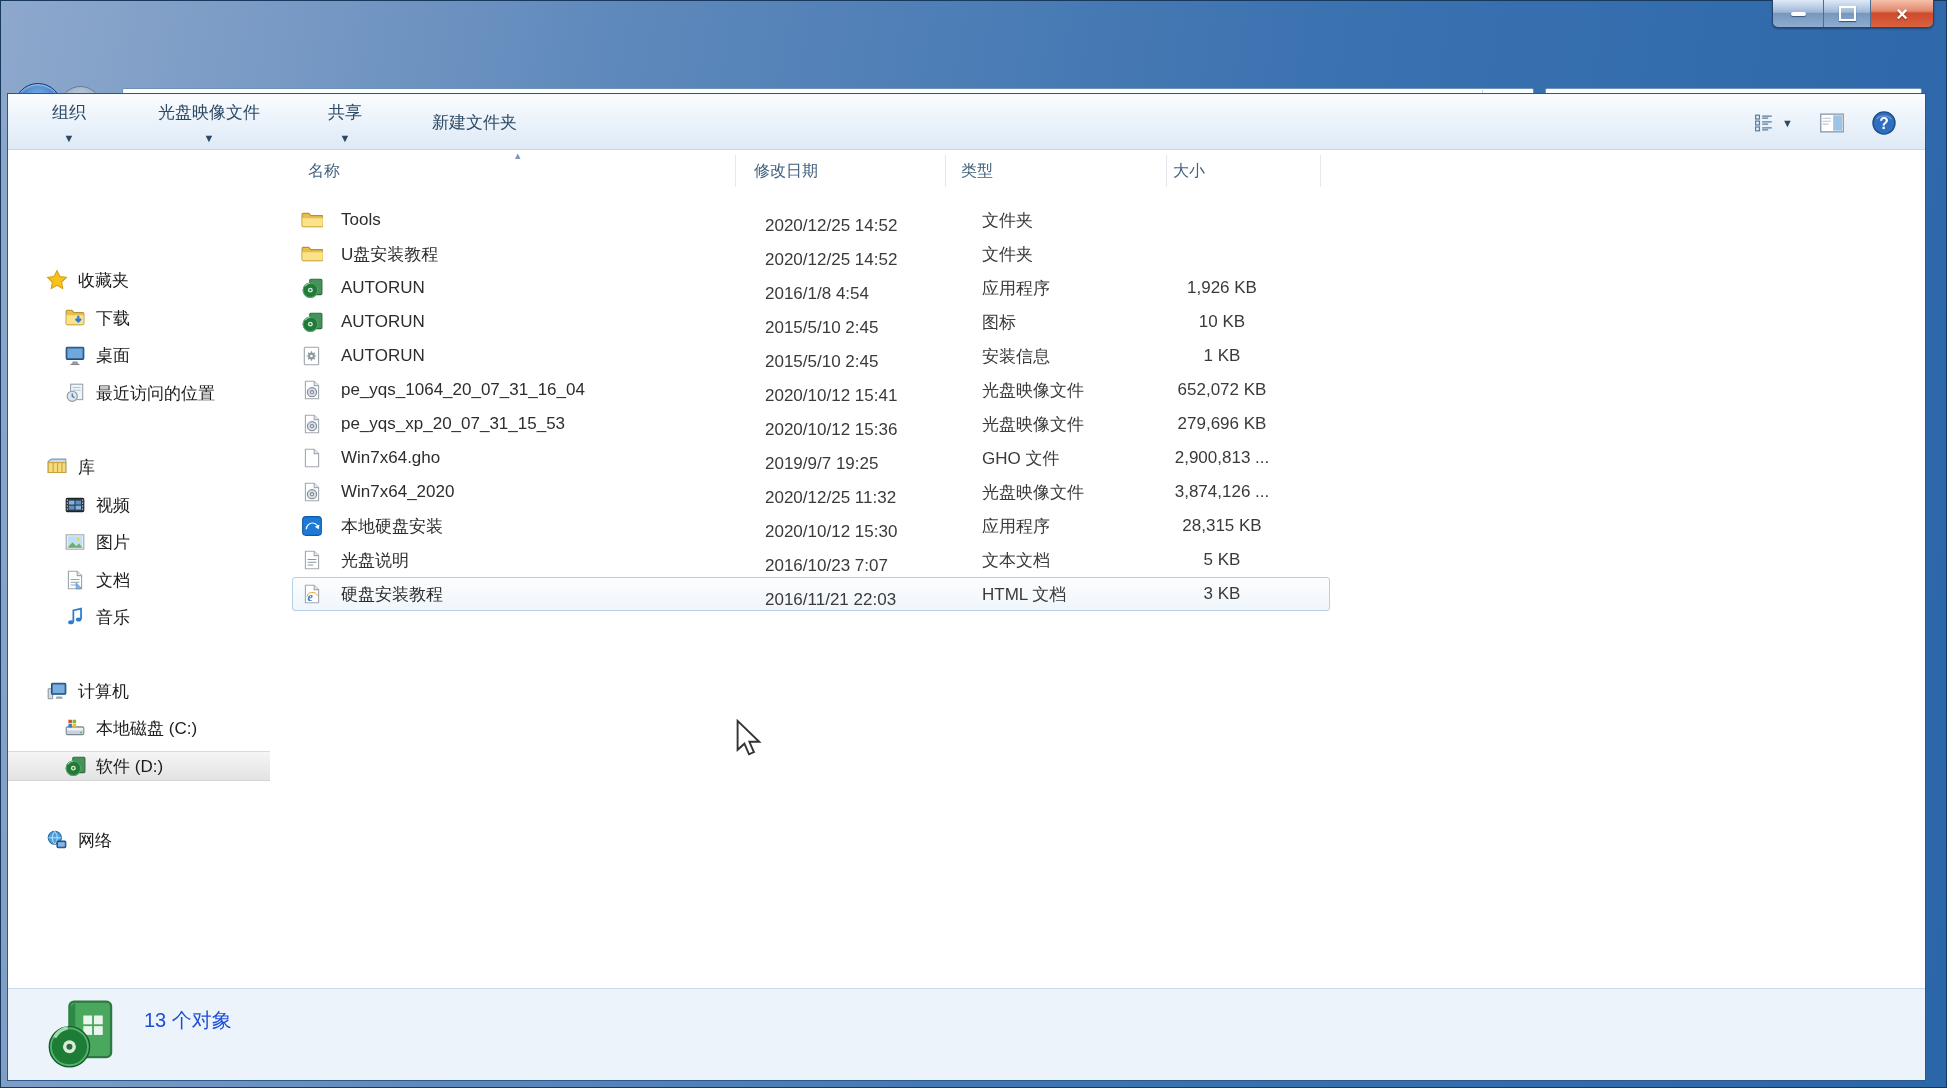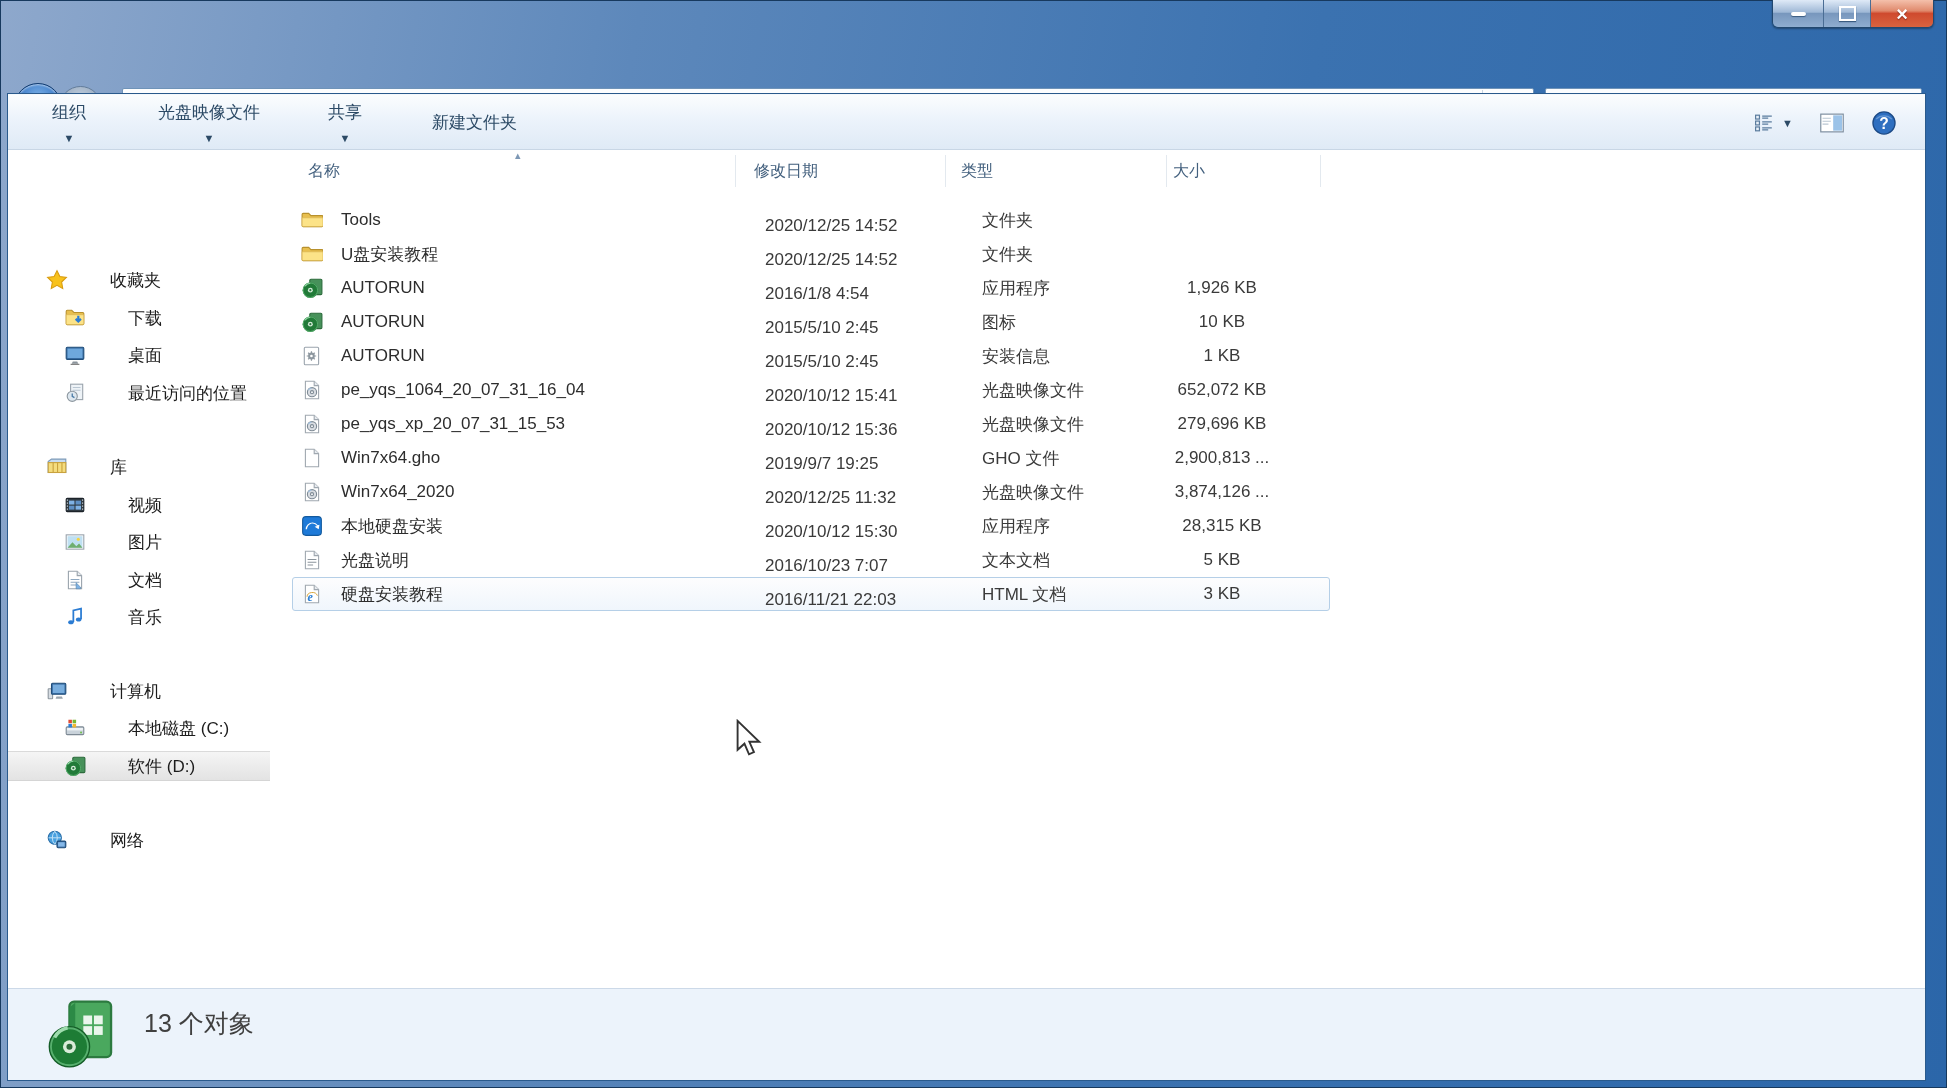--- a/index.html
+++ b/index.html
@@ -57,21 +57,21 @@
     border-top:1px solid #f4f9fd;border-bottom:1px solid #c8d6e5;
     display:flex;align-items:center;}
   .tb-btn{display:flex;align-items:center;gap:8px;font-size:17px;color:#2c4a66;
     padding:6px 10px;border-radius:3px;cursor:default;white-space:nowrap;flex-direction:column;}
   .tb-dd{font-size:11px;color:#2c4a66;}
   .tb-right{position:absolute;right:28px;top:0;height:56px;display:flex;align-items:center;gap:26px;}
   .tb-iconbtn{display:flex;align-items:center;gap:6px;}
   
   .sidebar{position:absolute;left:0;top:57px;width:264px;height:839px;background:#fff;
     border-right:1px solid #e0e0e0;}
-  .sb-row{position:absolute;height:30px;display:flex;align-items:center;font-size:17px;color:#1c1c1c;gap:32px;}
+  .sb-row{position:absolute;height:30px;display:flex;align-items:center;font-size:17px;color:#1c1c1c;}
   .sb-row .sb-icon{width:22px;height:22px;margin-right:10px;flex:0 0 22px;}
   .sb-selected{left:0 !important;width:262px;padding-left:56px;box-sizing:border-box;
     background:linear-gradient(#f5f5f5,#e3e3e3);border-top:1px solid #dadada;border-bottom:1px solid #d5d5d5;}
   
   .list-area{position:absolute;left:264px;top:57px;right:0;height:839px;background:#fff;}
   .list-header{position:absolute;left:28px;top:0;width:1100px;height:40px;font-size:16px;color:#43607e;}
   .col-label{position:absolute;top:10px;}
   .col-sep{position:absolute;top:4px;height:32px;width:1px;background:#e3e9ef;}
   .sort-arrow{position:absolute;top:-2px;font-size:11px;color:#7d98b5;}
   .rows{position:absolute;left:20px;top:52px;width:1038px;}
@@ -81,21 +81,21 @@
     background:linear-gradient(#fdfdfe,#f0f6fc);}
   .f-icon{position:absolute;left:8px;width:22px;height:22px;}
   .f-name{position:absolute;left:48px;white-space:nowrap;}
   .f-date{position:absolute;left:472px;color:#3a3a3a;margin-top:12px;}
   .f-type{position:absolute;left:689px;color:#3a3a3a;}
   .f-size{position:absolute;left:834px;width:190px;text-align:center;color:#3a3a3a;}
   
   .status-bar{position:absolute;left:0;bottom:0;width:100%;height:92px;box-sizing:border-box;
     background:#ecf3fb;border-top:1px solid #ccd9e8;}
   .status-icon{position:absolute;left:36px;top:8px;width:74px;height:74px;}
-  .status-text{position:absolute;left:136px;top:18px;font-size:25px;color:#404040;}
+  .status-text{position:absolute;left:136px;top:18px;font-size:20px;color:#1d4ed8;}
   
   .cursor{position:absolute;left:735px;top:719px;width:28px;height:38px;z-index:50;pointer-events:none;}
   svg{display:block;width:100%;height:100%;}
 </style>
 </head>
 <body>
 
 <div class="win-controls">
   <div class="wc-btn wc-min">
       <div class="glyph-min"></div>

